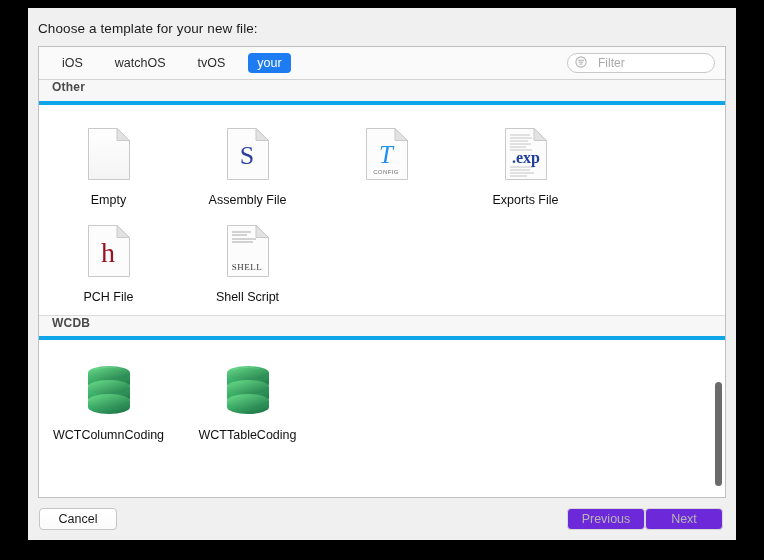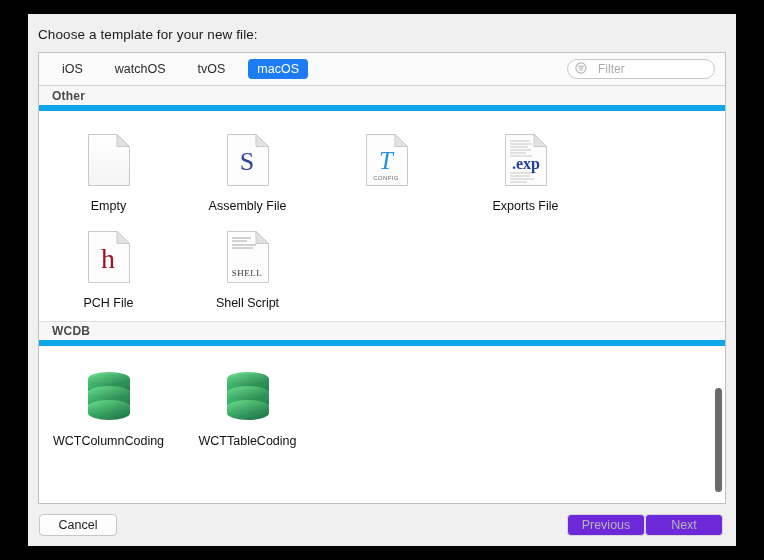--- a/index.html
+++ b/index.html
@@ -8,21 +8,21 @@
     width: 764px;
     height: 560px;
     overflow: hidden;
     background: #000000;
     font-family: "Liberation Sans", sans-serif;
   }
 
   #dialog {
     position: absolute;
     left: 28px;
-    top: 14px;
+    top: 8px;
     width: 708px;
     height: 532px;
     background: #f0f0f0;
     display: flex;
     flex-direction: column;
   }
 
   
   .title-row {
     padding: 13px 0 10px 10px;
@@ -91,25 +91,24 @@
   
   .scroll-body {
     flex: 1;
     overflow: hidden;
     position: relative;
     background: #ffffff;
   }
 
   .section-header {
     background: #f7f7f7;
-    border-bottom: 6px solid #0ea5e9;
+    border-bottom: 4px solid #0ea5e9;
     border-top: 1px solid #dcdcdc;
     height: 25px;
     display: flex;
-    align-items: center;
     padding-left: 13px;
   }
   .section-header:first-child { border-top: none; }
   .section-title {
     font-size: 12px;
     font-weight: bold;
     color: #4a4a4a;
     letter-spacing: 0.2px;
   }
 
@@ -198,21 +197,21 @@
   <div class="title-row">
     <div class="title-text">Choose a template for your new file:</div>
   </div>
 
   <div class="browser">
 
     <div class="tabbar">
       <div class="tab">iOS</div>
       <div class="tab">watchOS</div>
       <div class="tab">tvOS</div>
-      <div class="tab selected">macOS</div>
+      <div class="tab selected">your</div>
       <div class="spacer"></div>
 
       <div class="filter-field">
         <span class="filter-icon">
           <svg width="12" height="12" viewBox="0 0 12 12">
             <circle cx="6" cy="6" r="5.1" fill="none" stroke="#b3b3b3" stroke-width="1.1"></circle>
             <line x1="3.1" y1="4.3" x2="8.9" y2="4.3" stroke="#b3b3b3" stroke-width="1.1"></line>
             <line x1="3.7" y1="6.2" x2="8.3" y2="6.2" stroke="#b3b3b3" stroke-width="1.1"></line>
             <line x1="4.5" y1="8.1" x2="7.5" y2="8.1" stroke="#b3b3b3" stroke-width="1.1"></line>
           </svg>

